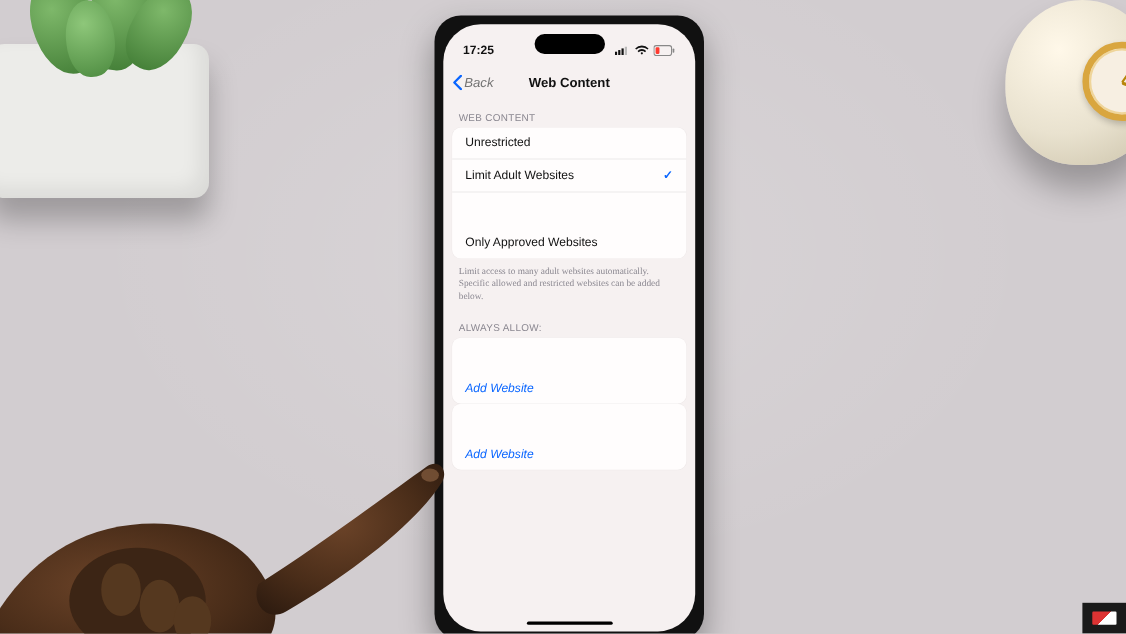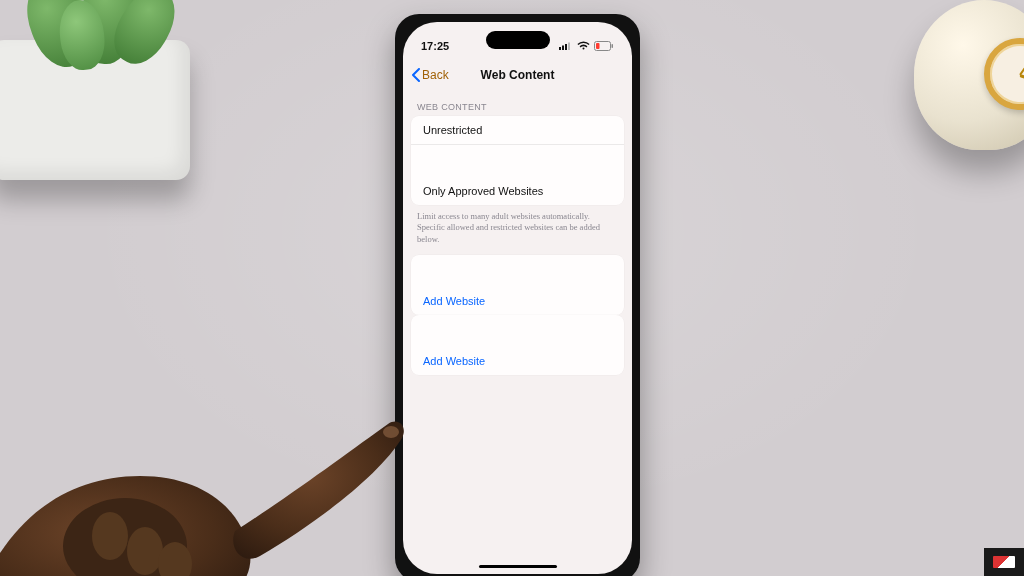--- a/index.html
+++ b/index.html
@@ -72,22 +72,23 @@
       position: relative;
       height: 30px;
       margin-top: 4px;
     }
     .back {
       position: absolute;
       left: 8px;
       display: flex;
       align-items: center;
       gap: 2px;
-      color: #a16207;
+      color: #737373;
       font-size: 12px;
+      font-style: italic;
     }
     .back svg { display: block; }
     .title {
       font-size: 12px;
       font-weight: 600;
       color: #111;
     }
     .content {
       padding: 4px 0 0 0;
       font-size: 11px;
@@ -112,21 +113,21 @@
       justify-content: space-between;
       padding: 8px 12px;
       font-size: 11px;
       color: #111;
       border-bottom: 0.5px solid rgba(0,0,0,0.08);
       cursor: pointer;
       text-align: right;
     }
     .row:last-child { border-bottom: none; margin-top: 32px; }
     .row .check { color: #0a66ff; font-weight: 700; }
-    .row.link { color: #0a66ff; }
+    .row.link { color: #0a66ff; font-style: italic; }
     .footer-note {
       padding: 6px 14px 10px 14px;
       font-size: 8.5px;
       line-height: 1.35;
       color: #8a8790;
       font-family: Liberation Serif, serif;
     }
     .home-indicator {
       position: absolute;
       bottom: 6px;
@@ -292,25 +293,30 @@
     </div>
 
     <div class="content">
 
       <div class="group-header">WEB CONTENT</div>
       <div class="group">
         <div class="row">
           <span>Unrestricted</span>
         </div>
         <div class="row">
+          <span>Limit Adult Websites</span>
+          <span class="check">✓</span>
+        </div>
+        <div class="row">
           <span>Only Approved Websites</span>
         </div>
       </div>
       <div class="footer-note">Limit access to many adult websites automatically. Specific allowed and restricted websites can be added below.</div>
 
+      <div class="group-header">ALWAYS ALLOW:</div>
       <div class="group">
         <div class="row link">
           <span>Add Website</span>
         </div>
       </div>
 
       <div class="group">
         <div class="row link">
           <span>Add Website</span>
         </div>

